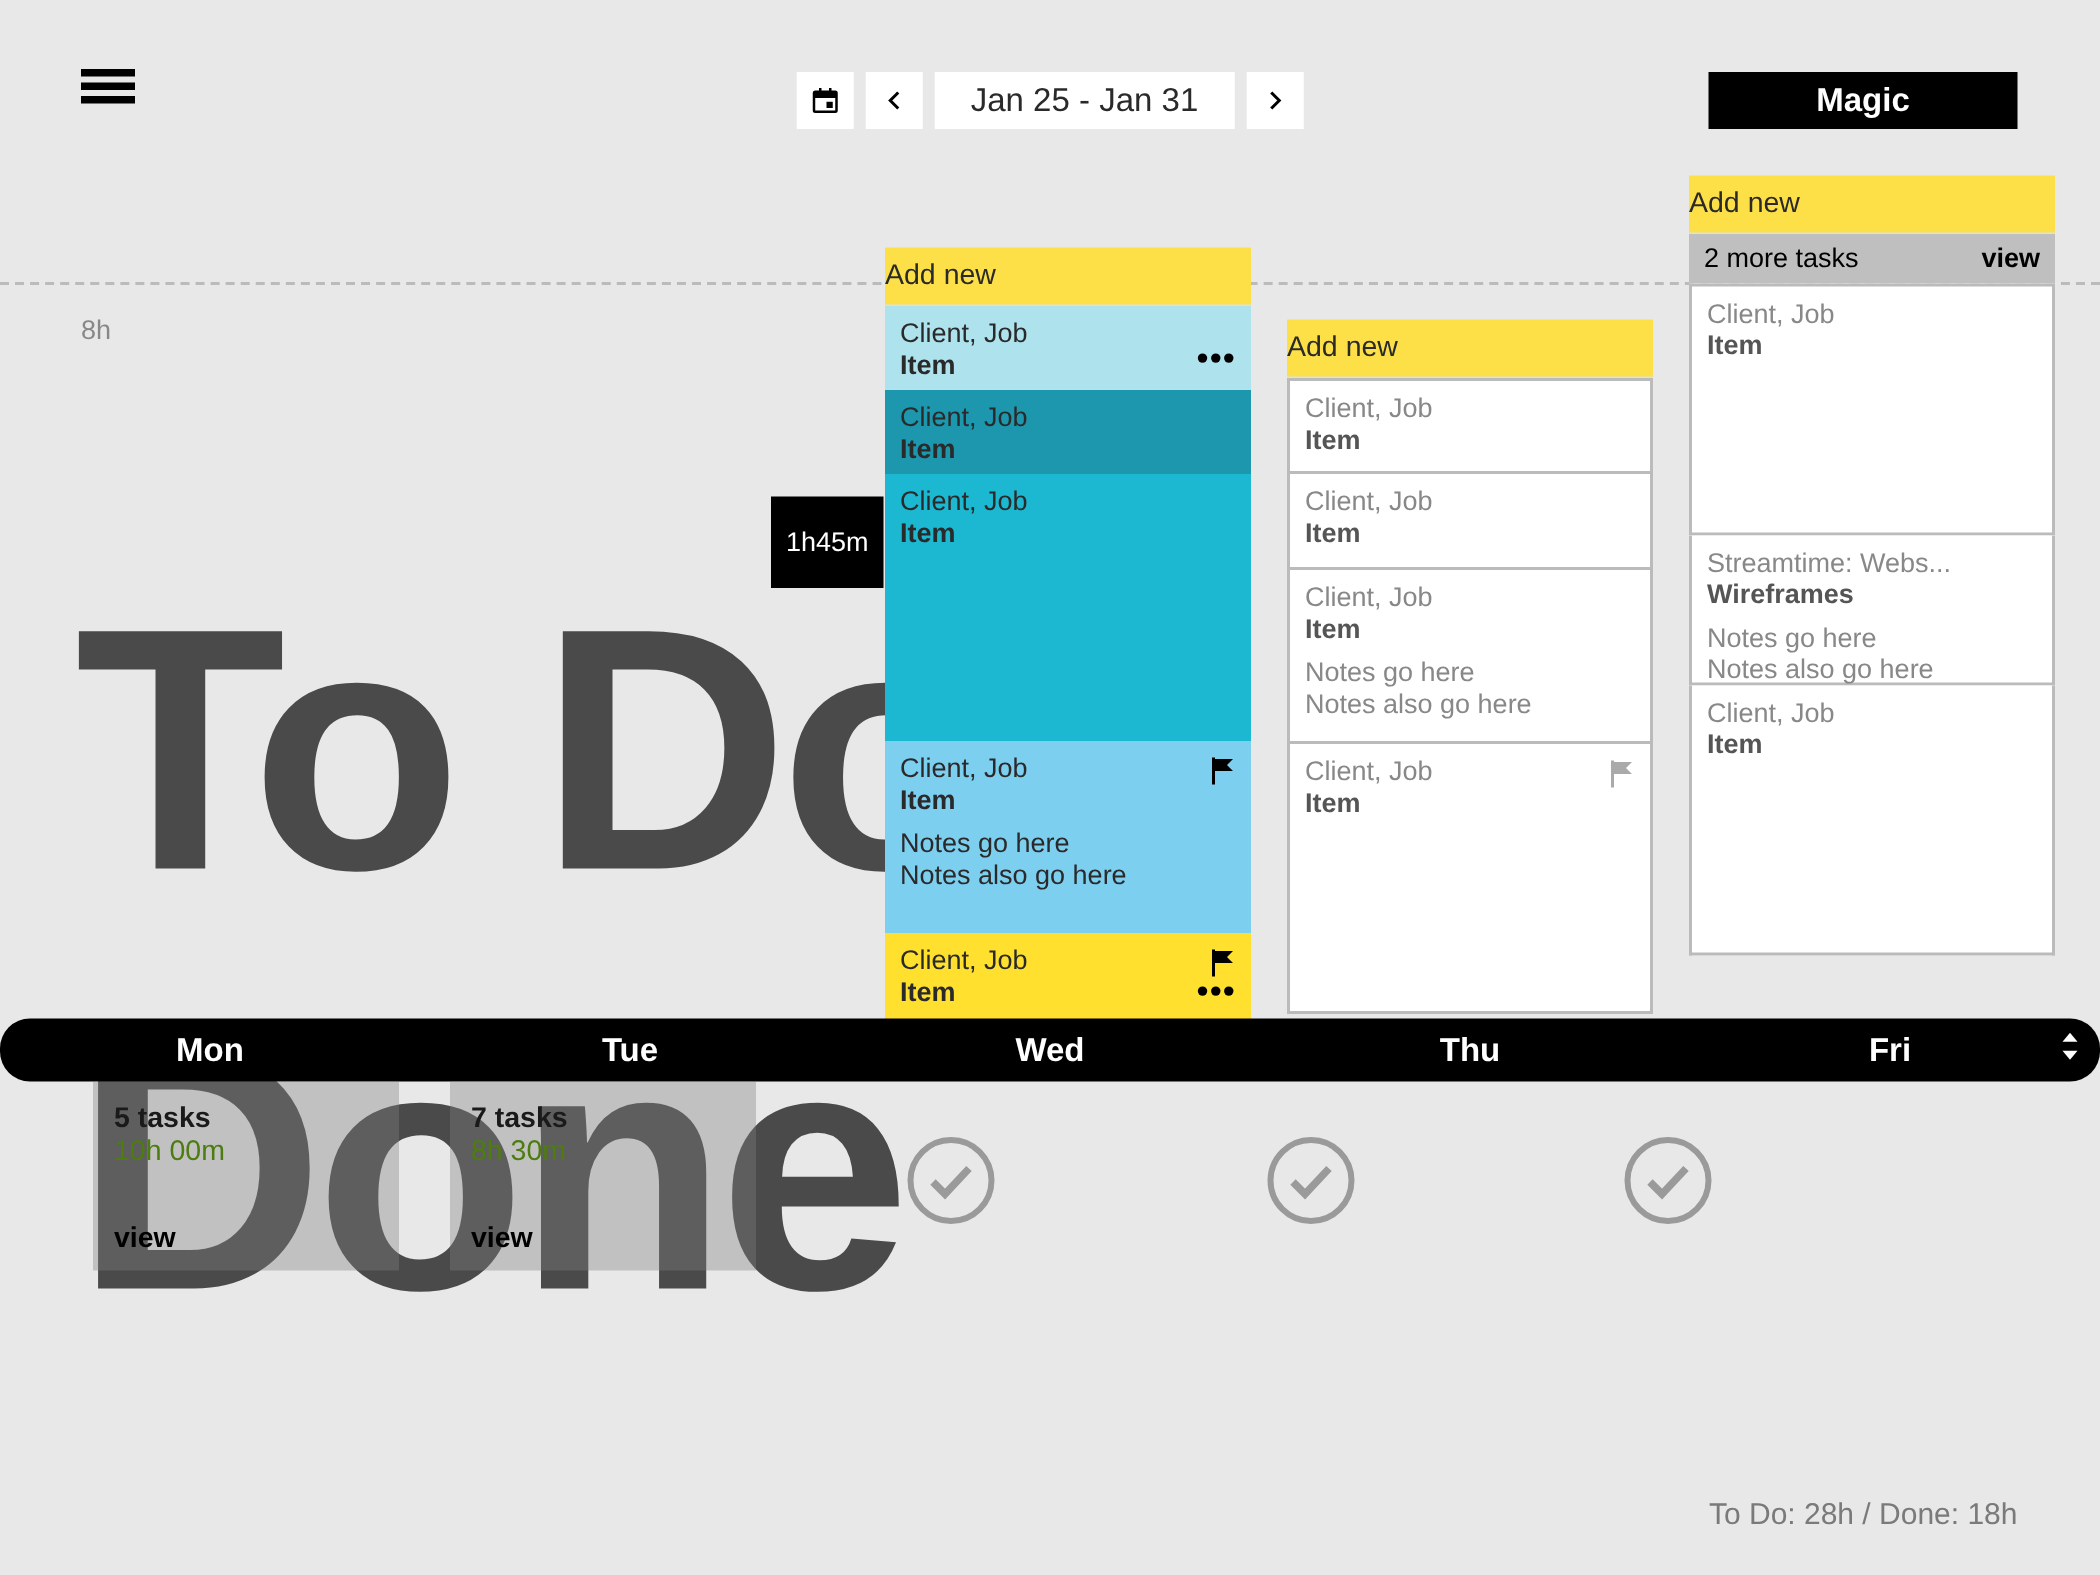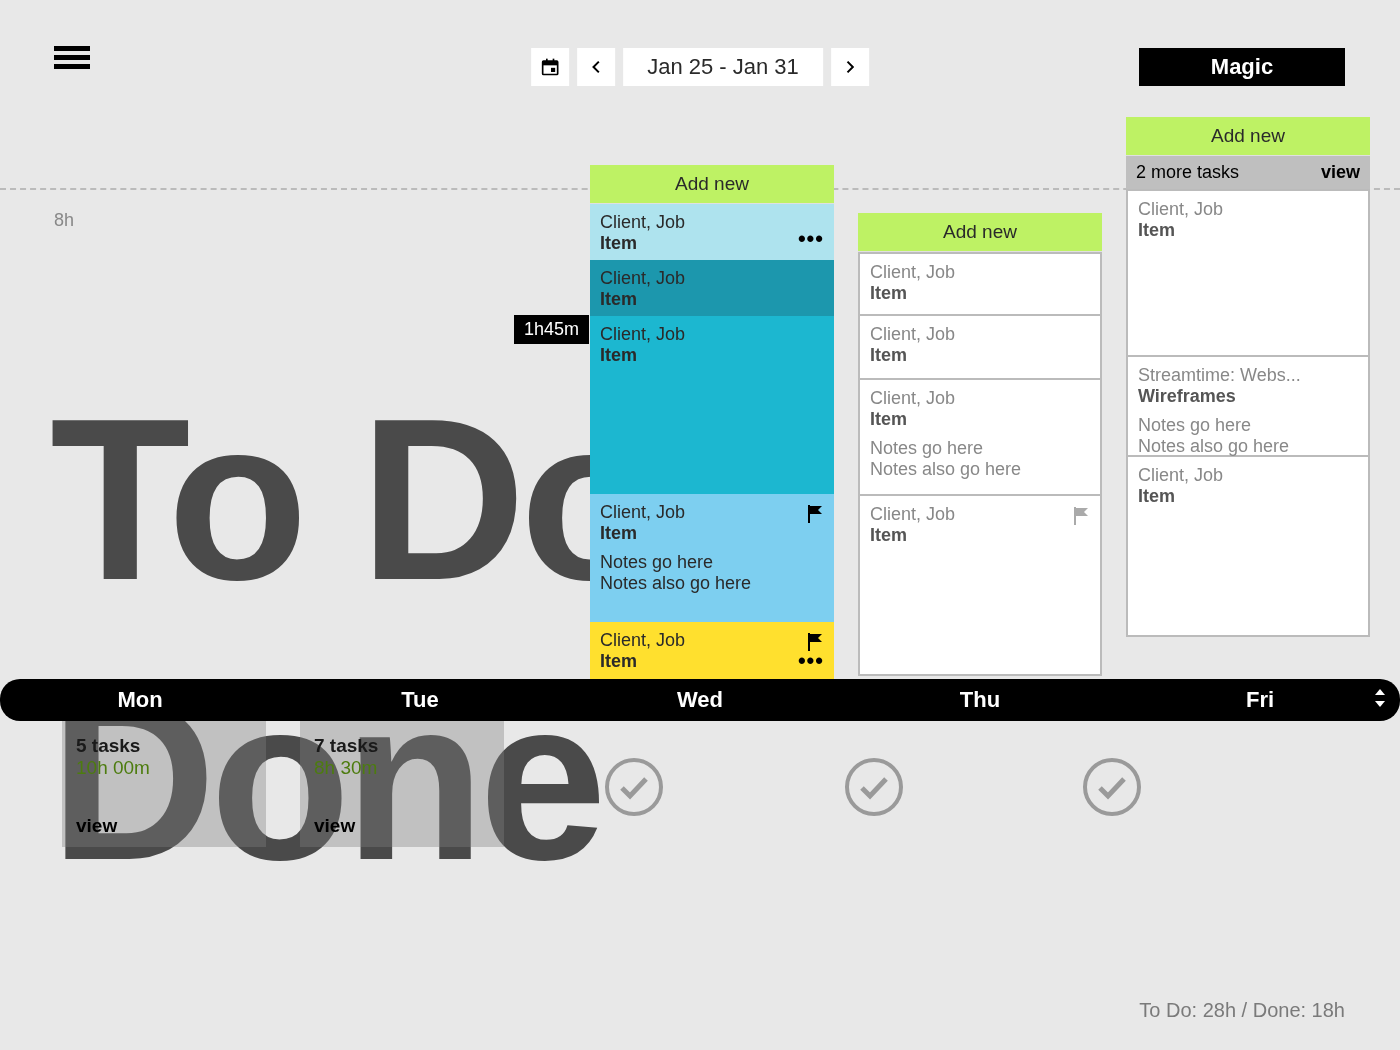--- a/index.html
+++ b/index.html
@@ -109,22 +109,21 @@
   right: 54px;
   bottom: 0;
   display: grid;
   grid-template-columns: repeat(5, 1fr);
   gap: 48px;
   z-index: 2;
 }
 .col { position: relative; }
 
 .add-new {
-  background: #bef264;
-  text-align: center;
+  background: #fde047;
   font-size: 19px;
   color: #2a2a2a;
   padding: 8px 0;
   border-bottom: 1px solid #e0e0e0;
   cursor: pointer;
 }
 
 .card {
   padding: 8px 10px;
   position: relative;
@@ -156,21 +155,22 @@
 .c-teal-dark { background: #1c97ad; }
 .c-teal { background: #1cb7d0; }
 .c-sky { background: #7dcff0; }
 .c-yellow { background: #ffe02e; }
 
 .time-tag {
   position: absolute;
   background: #000;
   color: #fff;
   font-size: 18px;
-  padding: 4px 10px;
+  padding: 20px 10px;
+  margin-top: 16px;
 }
 
 
 .weekday-bar {
   position: absolute;
   left: 0; right: 0;
   top: 679px;
   height: 42px;
   background: #000;
   display: grid;

